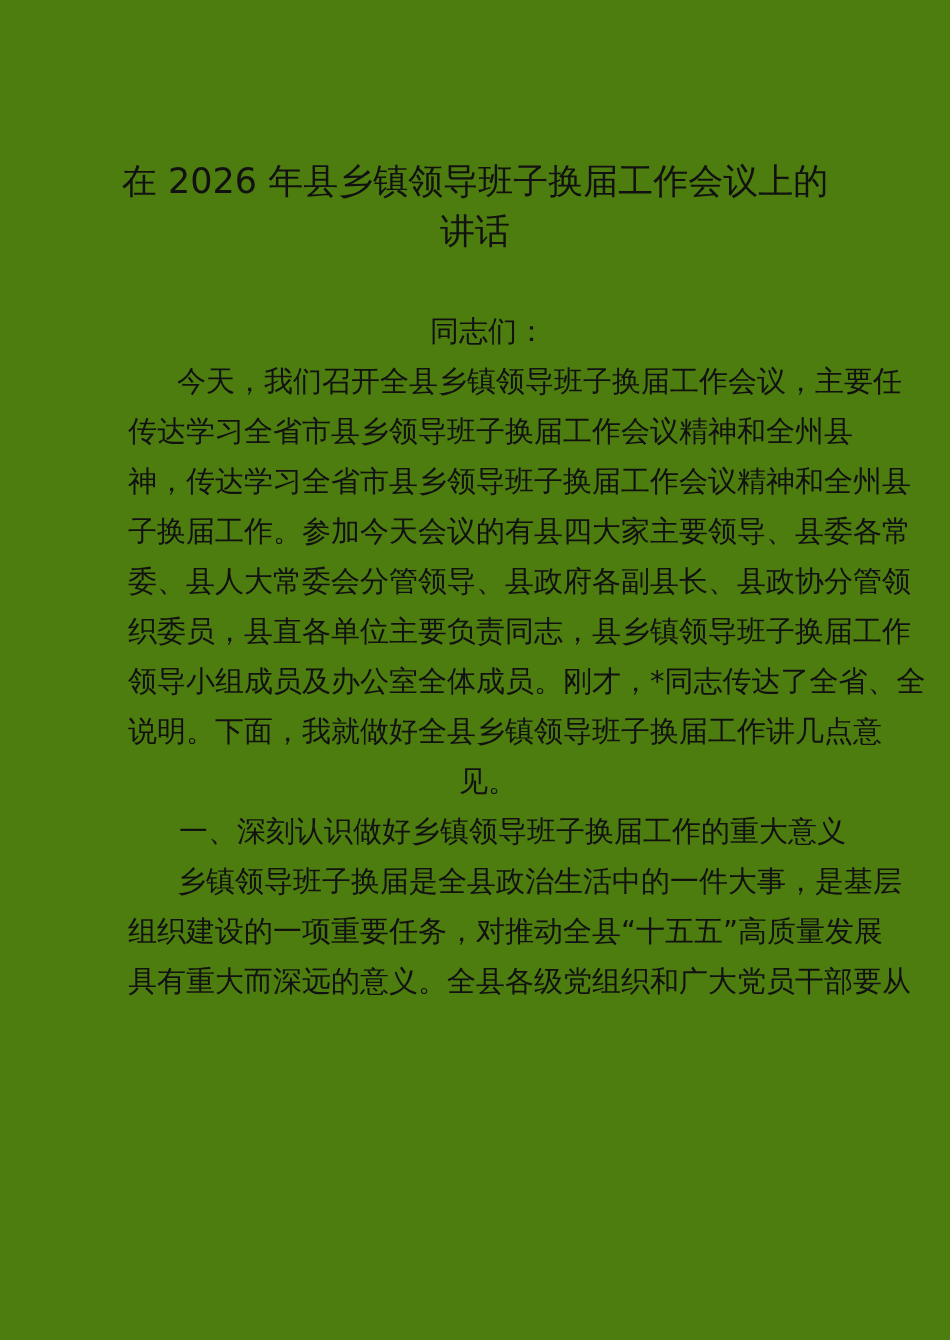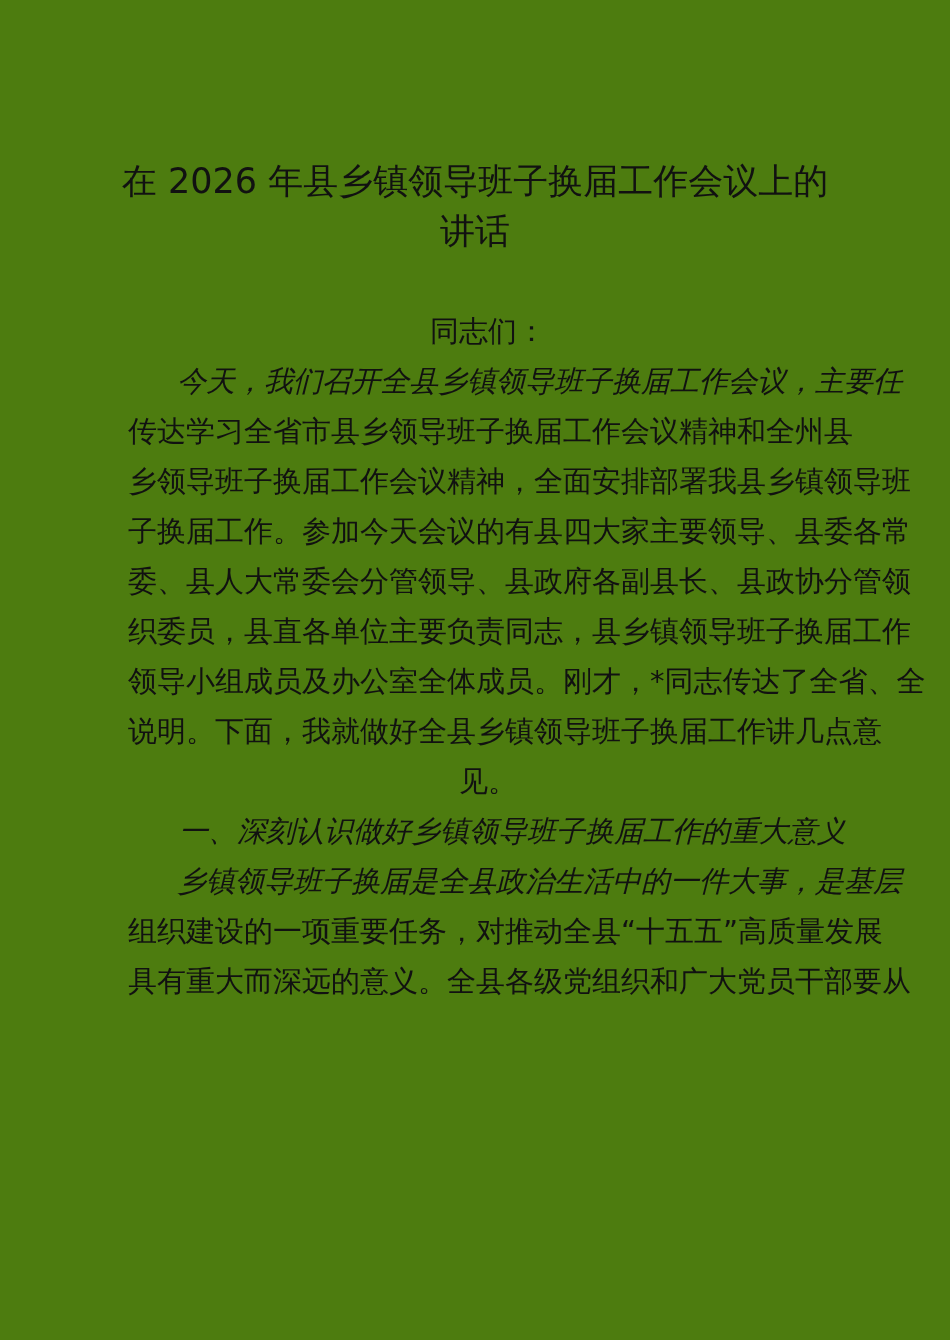--- a/index.html
+++ b/index.html
@@ -42,39 +42,39 @@
       width: 720px;
       font-size: 29px;
       text-align: center;
     }
     .line {
       display: block;
       height: 50px;
       line-height: 50px;
       white-space: nowrap;
     }
-    .indent { padding-left: 49px; font-style: italic; }
+    .indent { padding-left: 49px; }
   </style>
 </head>
 <body>
 
 <div class="page">
 
   <div class="title" style="top:156px;">
     <span class="tline">在 2026 年县乡镇领导班子换届工作会议上的</span>
     <span class="tline">讲话</span>
   </div>
 
   <div class="body-text">
     <span class="line">同志们：</span>
 
     <div>
       <span class="line indent">今天，我们召开全县乡镇领导班子换届工作会议，主要任</span>
       <span class="line">传达学习全省市县乡领导班子换届工作会议精神和全州县</span>
-      <span class="line">乡领导班子换届工作会议精神，全面安排部署我县乡镇领导班</span>
+      <span class="line">神，传达学习全省市县乡领导班子换届工作会议精神和全州县</span>
       <span class="line">子换届工作。参加今天会议的有县四大家主要领导、县委各常</span>
       <span class="line">委、县人大常委会分管领导、县政府各副县长、县政协分管领</span>
       <span class="line">织委员，县直各单位主要负责同志，县乡镇领导班子换届工作</span>
       <span class="line">领导小组成员及办公室全体成员。刚才，*同志传达了全省、全</span>
       <span class="line">说明。下面，我就做好全县乡镇领导班子换届工作讲几点意</span>
       <span class="line">见。</span>
     </div>
 
     <span class="line indent">一、深刻认识做好乡镇领导班子换届工作的重大意义</span>
 

